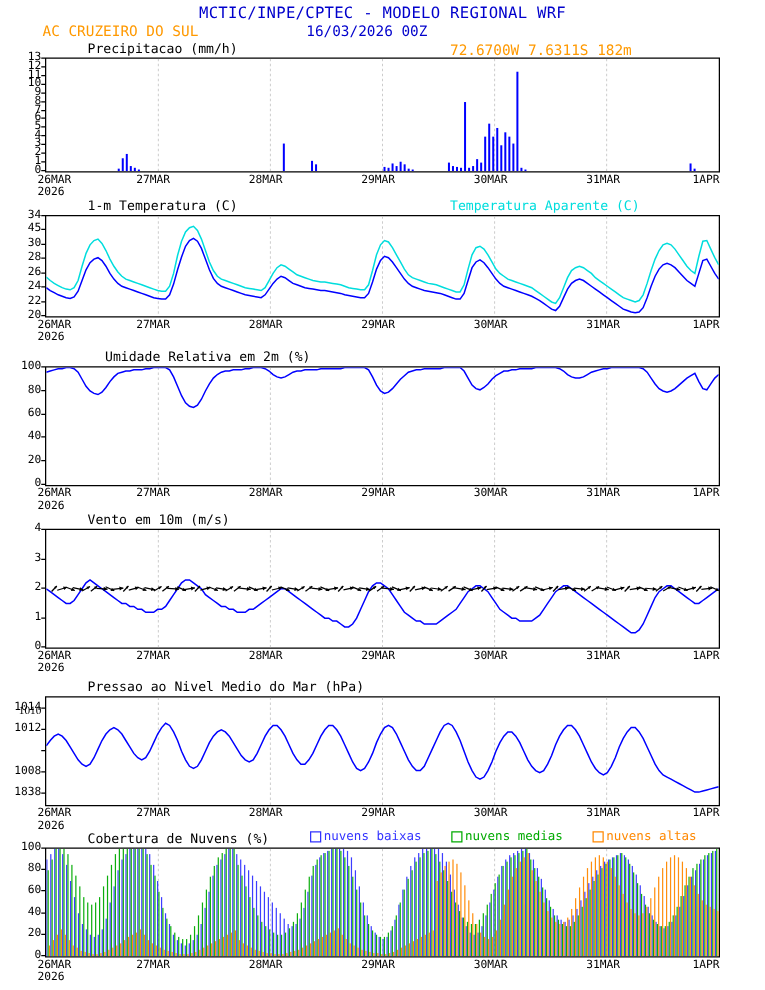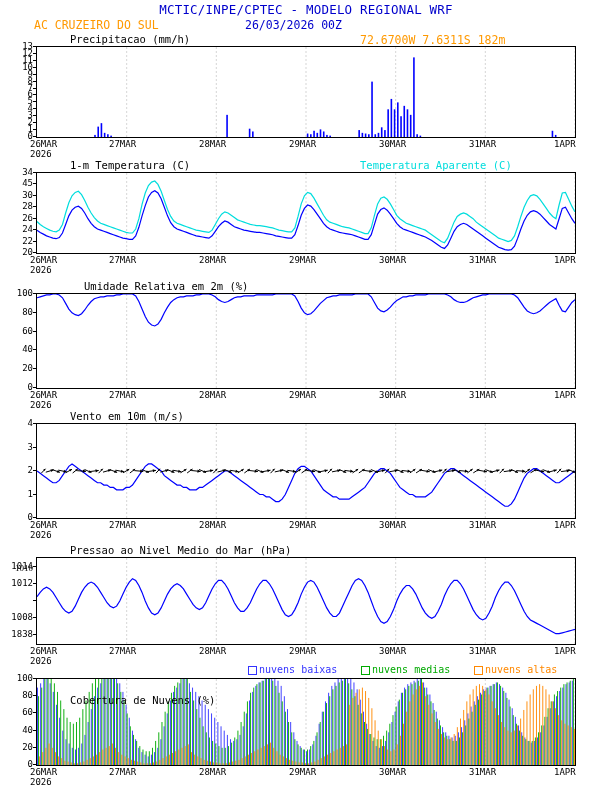--- a/index.html
+++ b/index.html
@@ -18,21 +18,21 @@
   svg{display:block;}
   .legend{position:absolute;font-size:10px;font-family:"DejaVu Sans Mono",monospace;}
   .swatch{display:inline-block;width:7px;height:7px;border:1px solid #333;margin-right:2px;vertical-align:middle;}
 </style>
 </head>
 <body>
 
 <div class="hdr">
   <div class="title">MCTIC/INPE/CPTEC - MODELO REGIONAL WRF</div>
   <div class="station">AC CRUZEIRO DO SUL</div>
-  <div class="rundate">26/03/2026 00Z</div>
+  <div class="rundate">16/03/2026 00Z</div>
   <div class="coords">72.6700W 7.6311S 182m</div>
 </div>
 
 <div id="charts">
     <div class="panel" style="top: 46px; width: 540px; height: 92px;">
       <svg width="538" height="90" viewBox="0 0 538 90">
         <line x1="89.68459999999999" y1="0" x2="89.68459999999999" y2="90" stroke="#bbbbbb" stroke-width="0.6" stroke-dasharray="2,2"></line>
         <line x1="179.31539999999998" y1="0" x2="179.31539999999998" y2="90" stroke="#bbbbbb" stroke-width="0.6" stroke-dasharray="2,2"></line>
         <line x1="269" y1="0" x2="269" y2="90" stroke="#bbbbbb" stroke-width="0.6" stroke-dasharray="2,2"></line>
         <line x1="358.6846" y1="0" x2="358.6846" y2="90" stroke="#bbbbbb" stroke-width="0.6" stroke-dasharray="2,2"></line>
@@ -927,21 +927,21 @@
         <rect x="514.79" y="22.36" width="0.97" height="63.64" fill="#ff8800" opacity="0.95"></rect>
         <rect x="517.96" y="29.24" width="0.97" height="56.76" fill="#ff8800" opacity="0.95"></rect>
         <rect x="521.12" y="36.12" width="0.97" height="49.88" fill="#ff8800" opacity="0.95"></rect>
         <rect x="524.29" y="41.28" width="0.97" height="44.72" fill="#ff8800" opacity="0.95"></rect>
         <rect x="527.45" y="44.72" width="0.97" height="41.28" fill="#ff8800" opacity="0.95"></rect>
         <rect x="530.62" y="46.44" width="0.97" height="39.56" fill="#ff8800" opacity="0.95"></rect>
         <rect x="533.78" y="48.16" width="0.97" height="37.84" fill="#ff8800" opacity="0.95"></rect>
         <rect x="536.95" y="49.88" width="0.97" height="36.12" fill="#ff8800" opacity="0.95"></rect>
       </svg>
     </div>
-    <div class="plabel" style="left: 70px; top: 694px;">Cobertura de Nuvens (%)</div>
+    <div class="plabel" style="left: 70px; top: 665px;">Cobertura de Nuvens (%)</div>
     <div class="legend" style="left: 248px; top: 664px; color: rgb(51, 51, 255);"><span class="swatch" style="background:#ffffff;border-color:#3333ff"></span>nuvens baixas</div>
     <div class="legend" style="left: 361px; top: 664px; color: rgb(0, 170, 0);"><span class="swatch" style="background:#ffffff;border-color:#00aa00"></span>nuvens medias</div>
     <div class="legend" style="left: 474px; top: 664px; color: rgb(255, 136, 0);"><span class="swatch" style="background:#ffffff;border-color:#ff8800"></span>nuvens altas</div>
     <div class="ylab" style="width: 33px; left: 0px; top: 764px;">0</div>
     <div style="position: absolute; left: 33px; top: 764px; width: 3px; height: 1px; background: rgb(0, 0, 0);"></div>
     <div class="ylab" style="width: 33px; left: 0px; top: 746.8px;">20</div>
     <div style="position: absolute; left: 33px; top: 746.8px; width: 3px; height: 1px; background: rgb(0, 0, 0);"></div>
     <div class="ylab" style="width: 33px; left: 0px; top: 729.6px;">40</div>
     <div style="position: absolute; left: 33px; top: 729.6px; width: 3px; height: 1px; background: rgb(0, 0, 0);"></div>
     <div class="ylab" style="width: 33px; left: 0px; top: 712.4px;">60</div>

